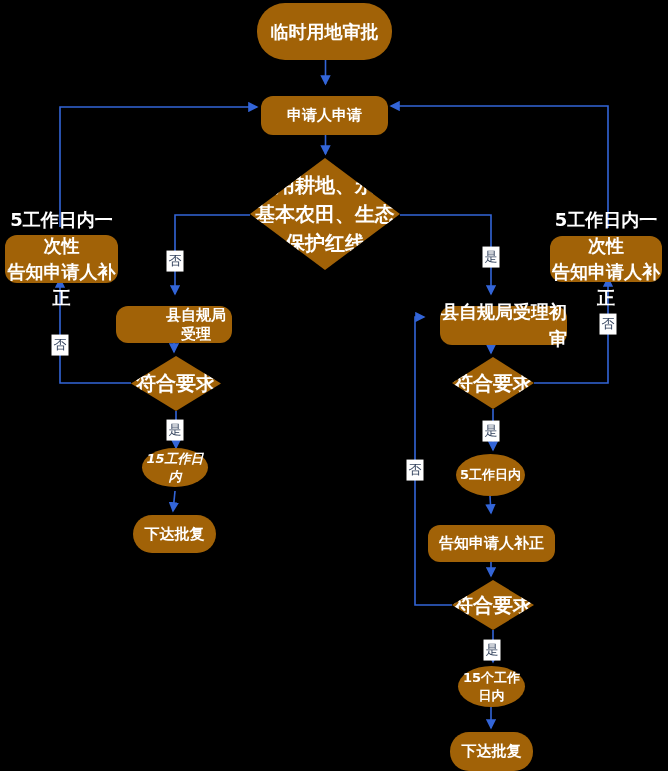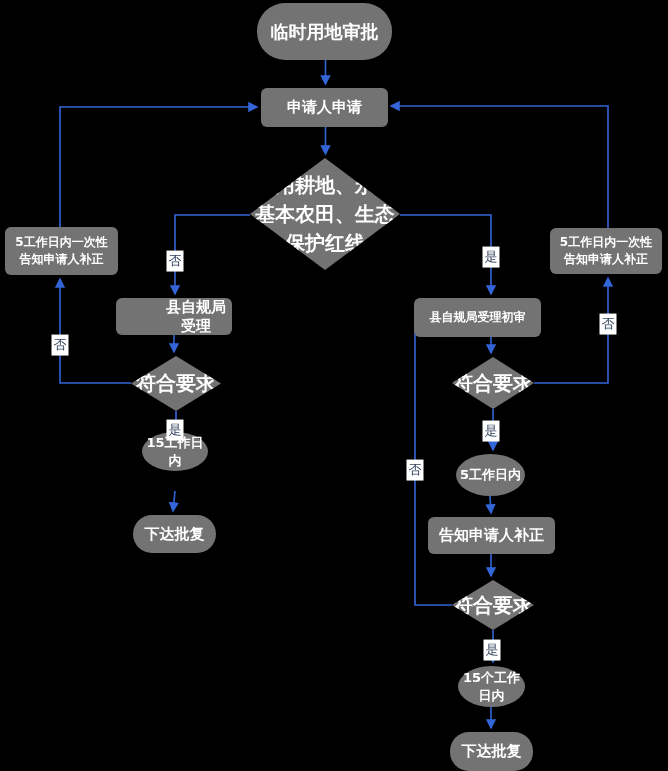--- a/index.html
+++ b/index.html
@@ -3,27 +3,27 @@
 <meta charset="utf-8">
 <style>
   html,body{margin:0;padding:0;background:#000;}
   .canvas{
     position:relative;width:668px;height:771px;background:#000000;
     font-family:"DejaVu Sans","Liberation Sans",sans-serif;overflow:hidden;
   }
   .edges-svg{position:absolute;left:0;top:0;width:668px;height:771px;z-index:1;}
   .node{
     position:absolute;z-index:2;display:flex;align-items:center;justify-content:center;
-    background:#737373;color:#ffffff;font-weight:bold;text-align:center;
+    background:#a16207;color:#ffffff;font-weight:bold;text-align:center;
     white-space:pre-line;box-sizing:border-box;
   }
   .terminator{border-radius:28px;font-size:18px;}
   .terminator.small{border-radius:19px;font-size:15px;}
-  .process{border-radius:6px;font-size:15px;}
-  .process.dense{font-size:12px;line-height:1.45;}
+  .process{border-radius:12px;font-size:15px;margin-top:8px;}
+  .process.dense{font-size:18px;line-height:1.45;}
   .decision{clip-path:polygon(50% 0%,100% 50%,50% 100%,0% 50%);font-size:20px;line-height:1.45;}
   .ellipse{border-radius:50%;font-size:13px;line-height:1.35;}
   .chip{
     position:absolute;z-index:3;transform:translate(-50%,-50%);
     background:#ffffff;color:#33435e;font-size:13px;line-height:1.3;
     padding:2px 2px;font-weight:normal;
   }
 </style>
 </head>
 <body>
@@ -66,26 +66,26 @@
 基本农田、生态
 保护红线</div>
 
   <div class="node process dense" style="left:5px;top:227px;width:113px;height:48px;">5工作日内一次性
 告知申请人补正</div>
 
   <div class="node process" style="left:116px;top:298px;width:116px;height:37px;padding-left:44px;">县自规局受理</div>
 
   <div class="node decision" style="left:131px;top:356px;width:90px;height:55px;">符合要求</div>
 
-  <div class="node ellipse" style="left:142px;top:432px;width:66px;height:39px;">15工作日
+  <div class="node ellipse" style="left:142px;top:448px;width:66px;height:39px;font-style:italic;">15工作日
 内</div>
 
   <div class="node terminator small" style="left:133px;top:515px;width:83px;height:38px;">下达批复</div>
 
-  <div class="node process dense" style="left:414px;top:298px;width:127px;height:39px;">县自规局受理初审</div>
+  <div class="node process dense" style="left:440px;top:298px;width:127px;height:39px;text-align:right;">县自规局受理初审</div>
 
   <div class="node process dense" style="left:550px;top:228px;width:112px;height:46px;">5工作日内一次性
 告知申请人补正</div>
 
   <div class="node decision" style="left:452px;top:357px;width:82px;height:52px;">符合要求</div>
 
   <div class="node ellipse" style="left:456px;top:454px;width:69px;height:42px;">5工作日内</div>
 
   <div class="node process" style="left:428px;top:517px;width:127px;height:37px;">告知申请人补正</div>
 

